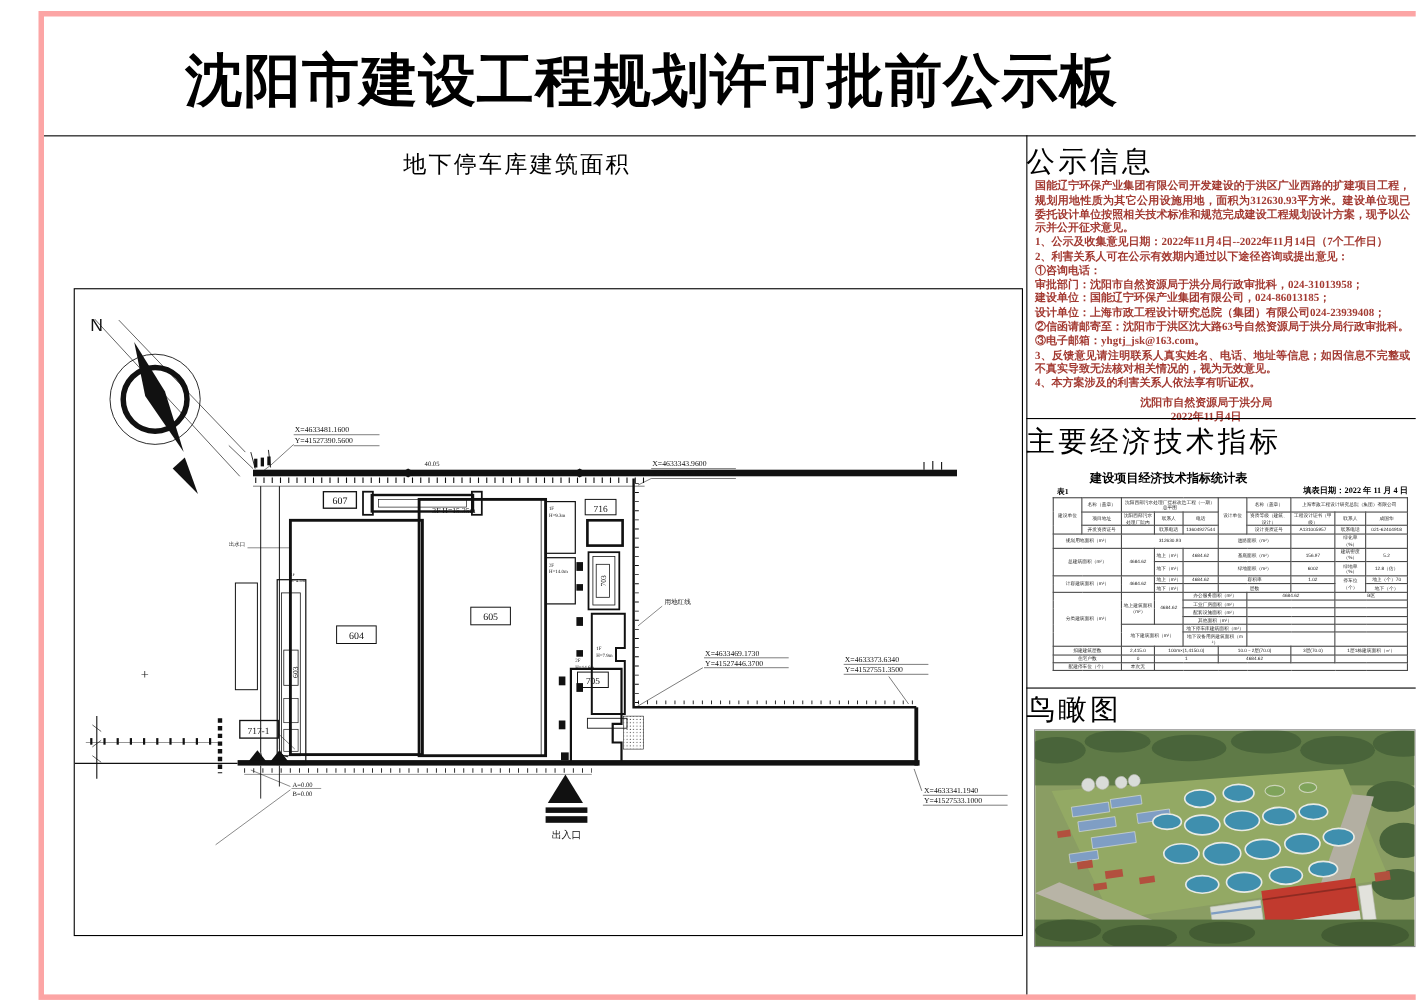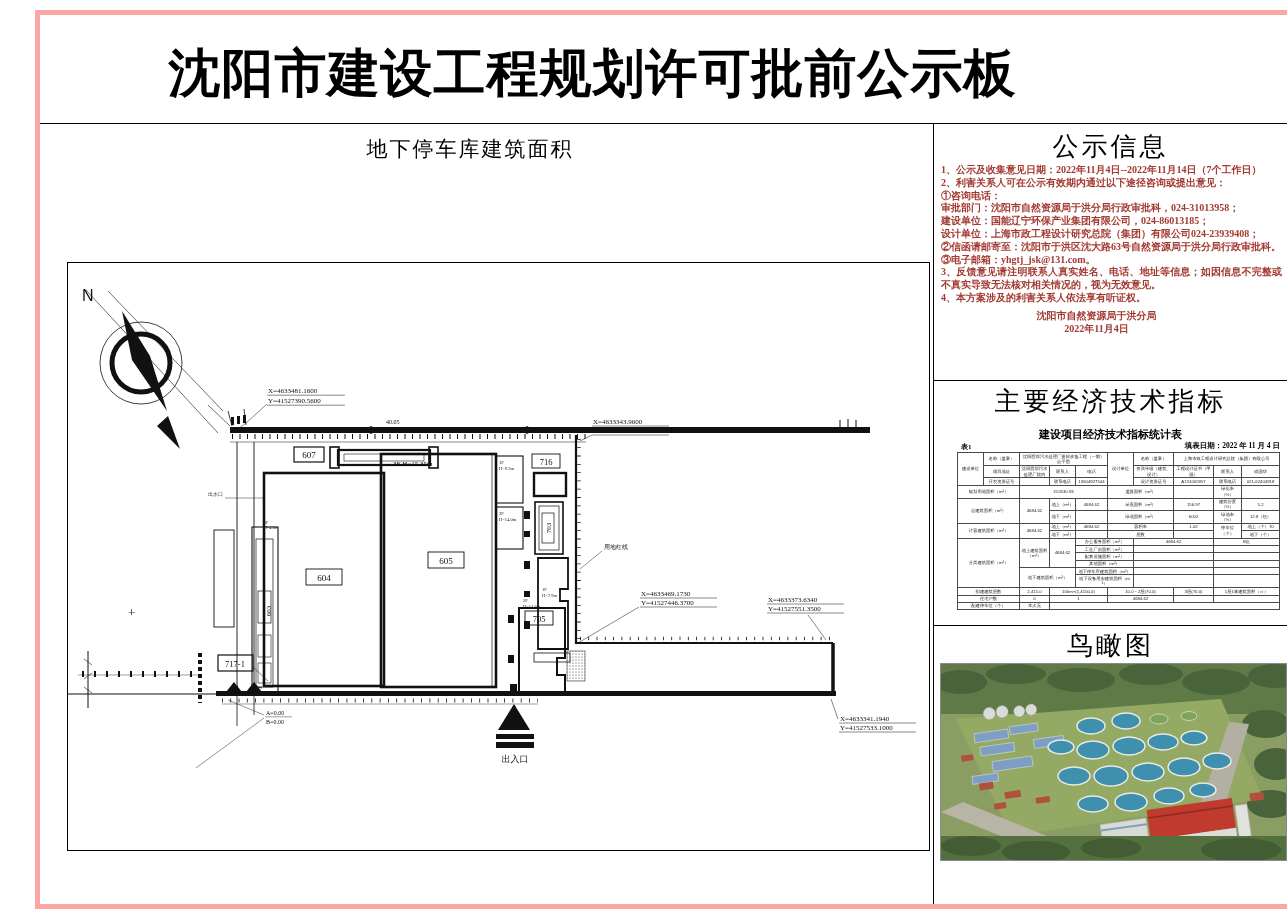--- a/index.html
+++ b/index.html
@@ -5,29 +5,29 @@
   html,body{margin:0;padding:0;background:#fff;}
   body{width:1287px;height:913px;position:relative;font-family:"Liberation Sans",sans-serif;color:#000;}
   .sheet{position:absolute;left:35px;top:10px;width:1248px;height:889px;border:5px solid #fca5a5;background:#fff;}
   .abs{position:absolute;}
   .page-title{top:24px;left:0;width:1105px;text-align:center;font-family:"Liberation Serif",serif;font-weight:700;font-size:52px;letter-spacing:1px;white-space:nowrap;}
   .hrule{left:0;top:108px;width:1248px;height:1px;background:#000;}
   .vdiv{left:893px;top:108px;width:1px;height:781px;background:#000;}
   .plan-title{top:120px;left:300px;width:260px;text-align:center;font-family:"Liberation Serif",serif;font-size:21px;letter-spacing:2px;}
   .plan-box{left:27px;top:247px;width:861px;height:587px;border:1px solid #000;background:#fff;}
   .plan-box svg{display:block;font-family:"Liberation Serif",serif;}
-  .col-h{left:893px;width:355px;text-align:center;font-family:Liberation Sans, sans-serif;font-size:26px;letter-spacing:3px;}
+  .col-h{left:893px;width:355px;font-family:Liberation Sans, sans-serif;font-size:26px;letter-spacing:3px;}
   .notice-h{top:114px;}
   .notice-body{left:901px;top:149px;width:341px;font-family:"Liberation Serif",serif;font-weight:700;font-size:10px;line-height:12.8px;color:#a33a32;text-align:justify;}
   .notice-body .np{margin:0;}
   .sig{margin-top:5px;text-align:center;padding-right:30px;}
   .divline{left:893px;width:355px;height:1px;background:#000;}
   .d1{top:365px;} .d2{top:610px;}
   .ind-h{top:369px;}
-  .ind-tbl-title{top:412px;left:893px;width:355px;text-align:center;font-family:"Liberation Serif",serif;font-weight:700;font-size:11px;}
+  .ind-tbl-title{top:412px;left:845px;width:355px;text-align:center;font-family:"Liberation Serif",serif;font-weight:700;font-size:11px;}
   .ind-meta-no{top:427px;left:921px;font-size:7px;font-weight:700;font-family:"Liberation Serif",serif;}
   .ind-meta-date{top:426px;left:1055px;width:185px;text-align:right;font-size:7.5px;font-weight:700;font-family:Liberation Serif, serif;}
   table.ind{position:absolute;left:917px;top:437px;width:322px;border-collapse:collapse;table-layout:fixed;}
   table.ind td{border:0.6px solid #4a4a4a;font-size:4.3px;line-height:1.25;padding:0.5px 1px;text-align:center;vertical-align:middle;color:#1c1c1c;font-family:"Liberation Sans",sans-serif;overflow:hidden;word-break:break-all;}
   .aerial-h{top:613px;}
   .aerial-wrap{left:900px;top:648px;width:345px;height:196px;border:1px solid #8a8a8a;overflow:hidden;}
   .aerial-wrap svg{display:block;}
   svg .ln{stroke:#111;fill:none;}
   svg text{fill:#111;}
 </style>
@@ -273,28 +273,29 @@
         <polygon points="446,441 462,467 430,467" fill="#111"></polygon>
         <rect x="428" y="471" width="38" height="5" fill="#111"></rect>
         <rect x="428" y="479" width="38" height="6" fill="#111"></rect>
         <text x="447" y="499" font-size="9" text-anchor="middle">出入口</text>
       </g>
     </svg>
   </div>
 
   <div class="abs col-h notice-h">公示信息</div>
   <div class="abs notice-body" id="notice-body" style="color: rgb(163, 58, 50);">
+      <div class="np">国能辽宁环保产业集团有限公司开发建设的于洪区广业西路的扩建项目工程，规划用地性质为其它公用设施用地，面积为312630.93平方米。建设单位现已委托设计单位按照相关技术标准和规范完成建设工程规划设计方案，现予以公示并公开征求意见。</div>
       <div class="np">1、公示及收集意见日期：2022年11月4日--2022年11月14日（7个工作日）</div>
       <div class="np">2、利害关系人可在公示有效期内通过以下途径咨询或提出意见：</div>
       <div class="np">①咨询电话：</div>
       <div class="np">审批部门：沈阳市自然资源局于洪分局行政审批科，024-31013958；</div>
       <div class="np">建设单位：国能辽宁环保产业集团有限公司，024-86013185；</div>
       <div class="np">设计单位：上海市政工程设计研究总院（集团）有限公司024-23939408；</div>
       <div class="np">②信函请邮寄至：沈阳市于洪区沈大路63号自然资源局于洪分局行政审批科。</div>
-      <div class="np">③电子邮箱：yhgtj_jsk@131.com。</div>
+      <div class="np">③电子邮箱：yhgtj_jsk@163.com。</div>
       <div class="np">3、反馈意见请注明联系人真实姓名、电话、地址等信息；如因信息不完整或不真实导致无法核对相关情况的，视为无效意见。</div>
       <div class="np">4、本方案涉及的利害关系人依法享有听证权。</div>
       <div class="sig">
         <div>沈阳市自然资源局于洪分局</div>
         <div>2022年11月4日</div>
       </div>
     </div>
 
   <div class="abs divline d1"></div>
 

